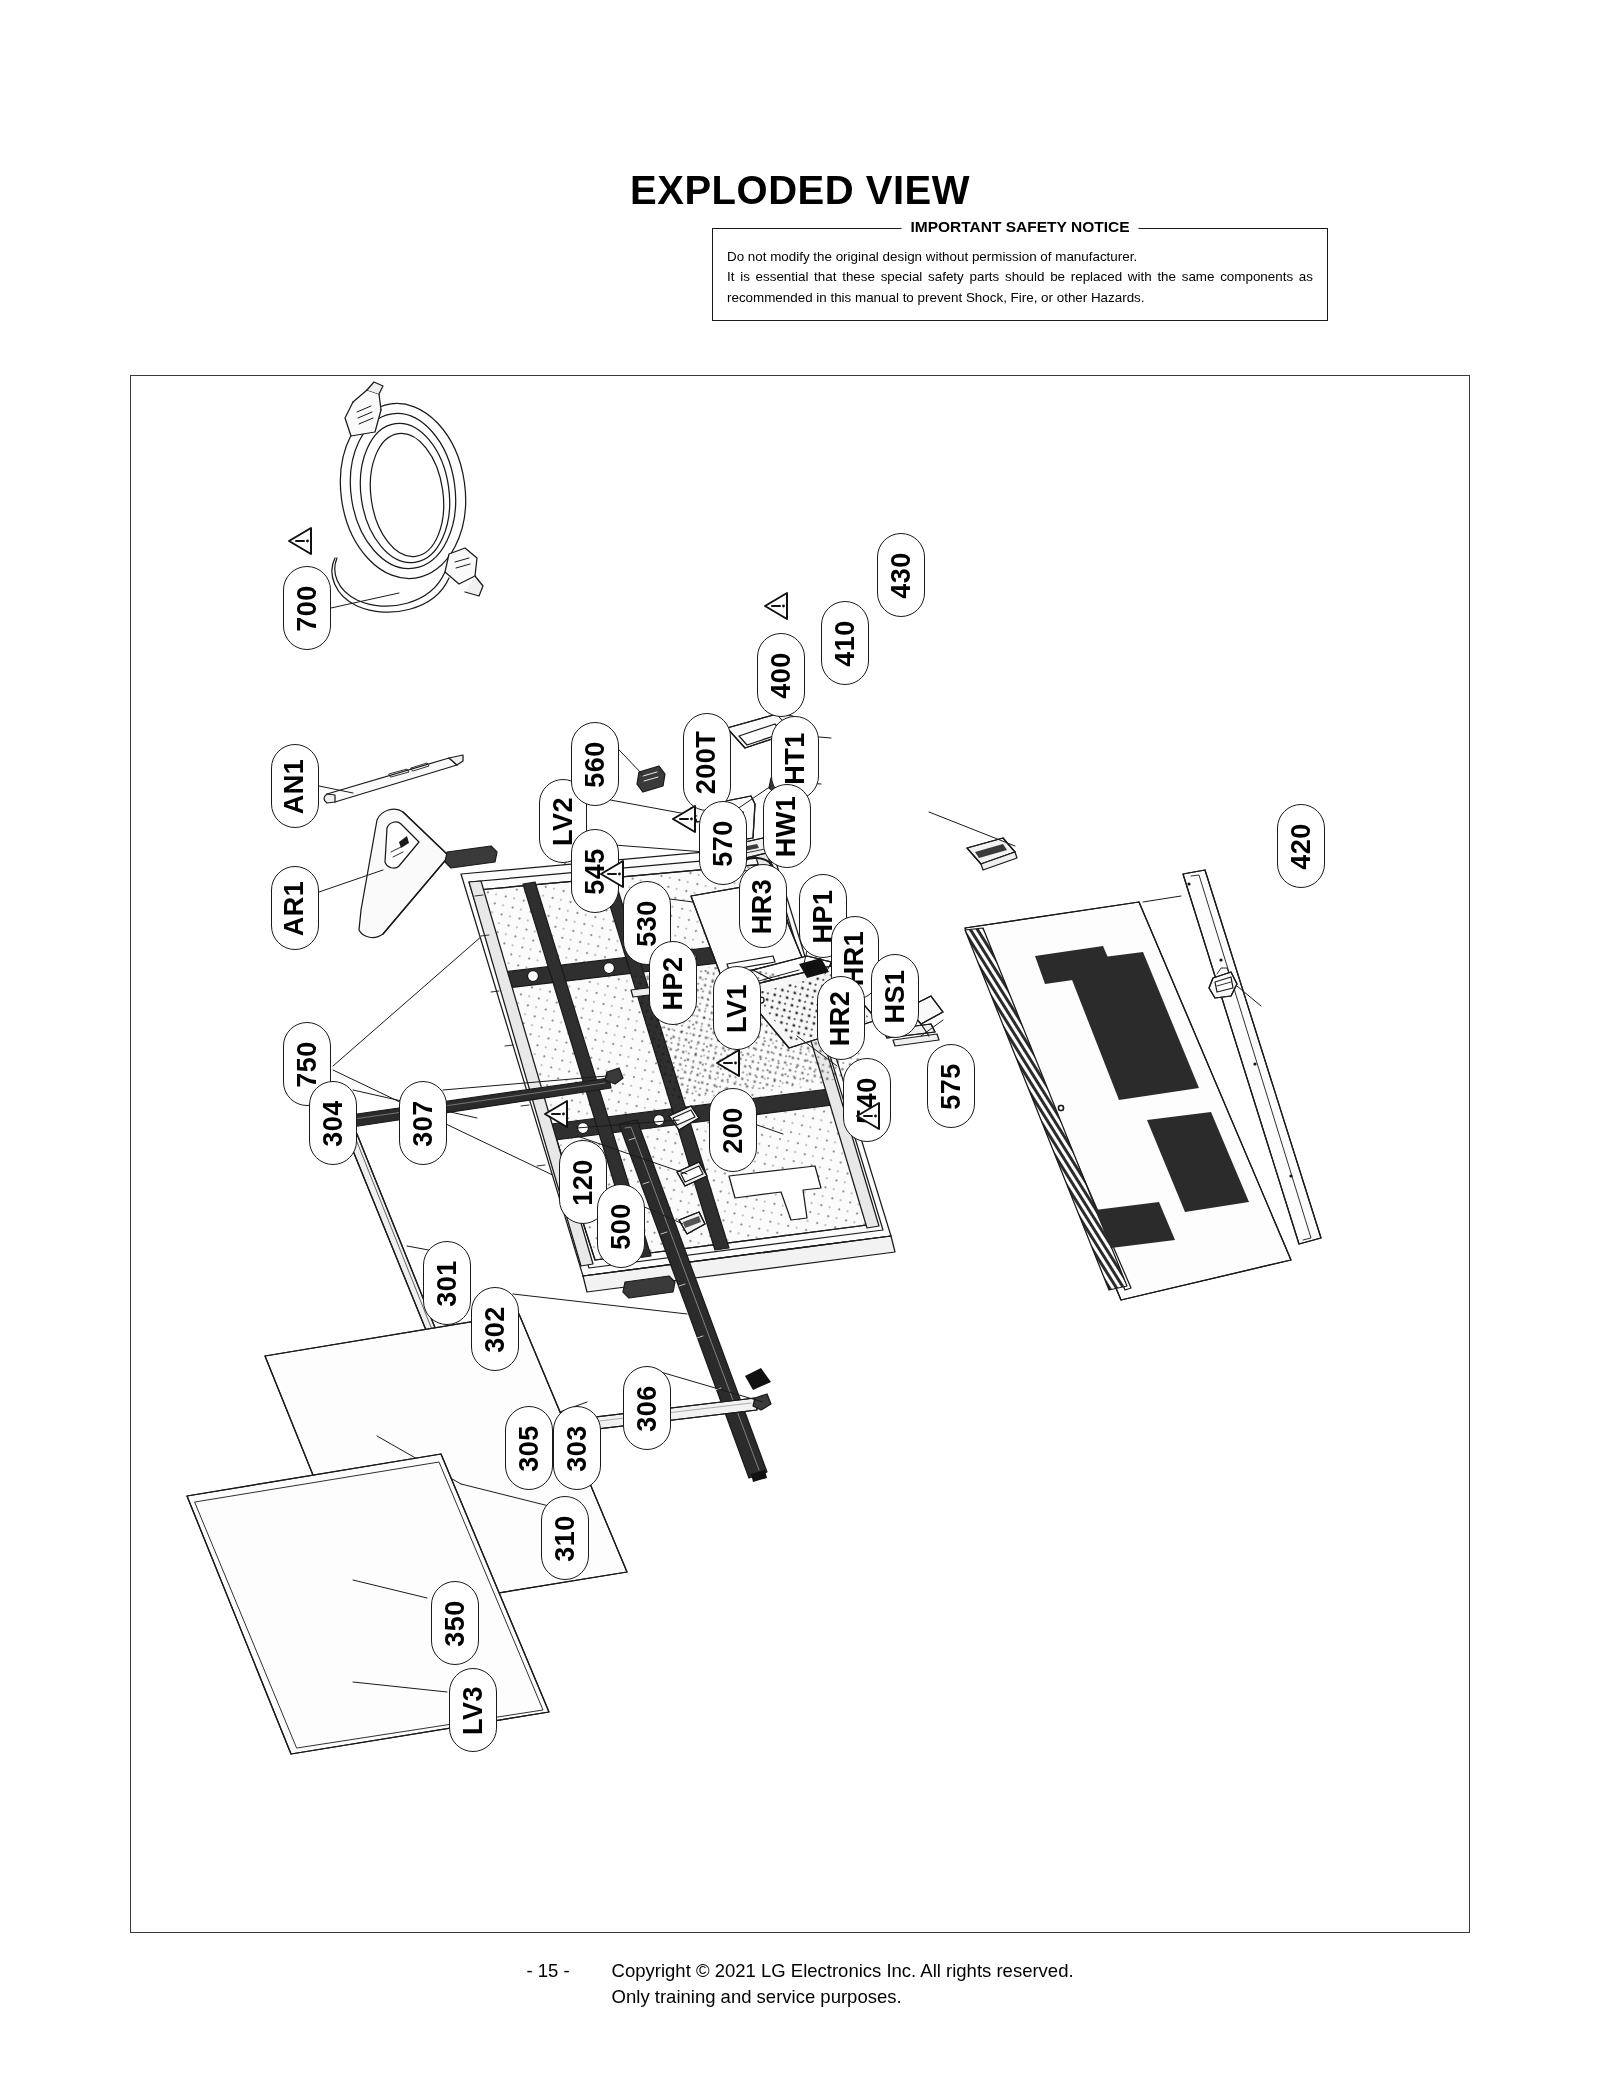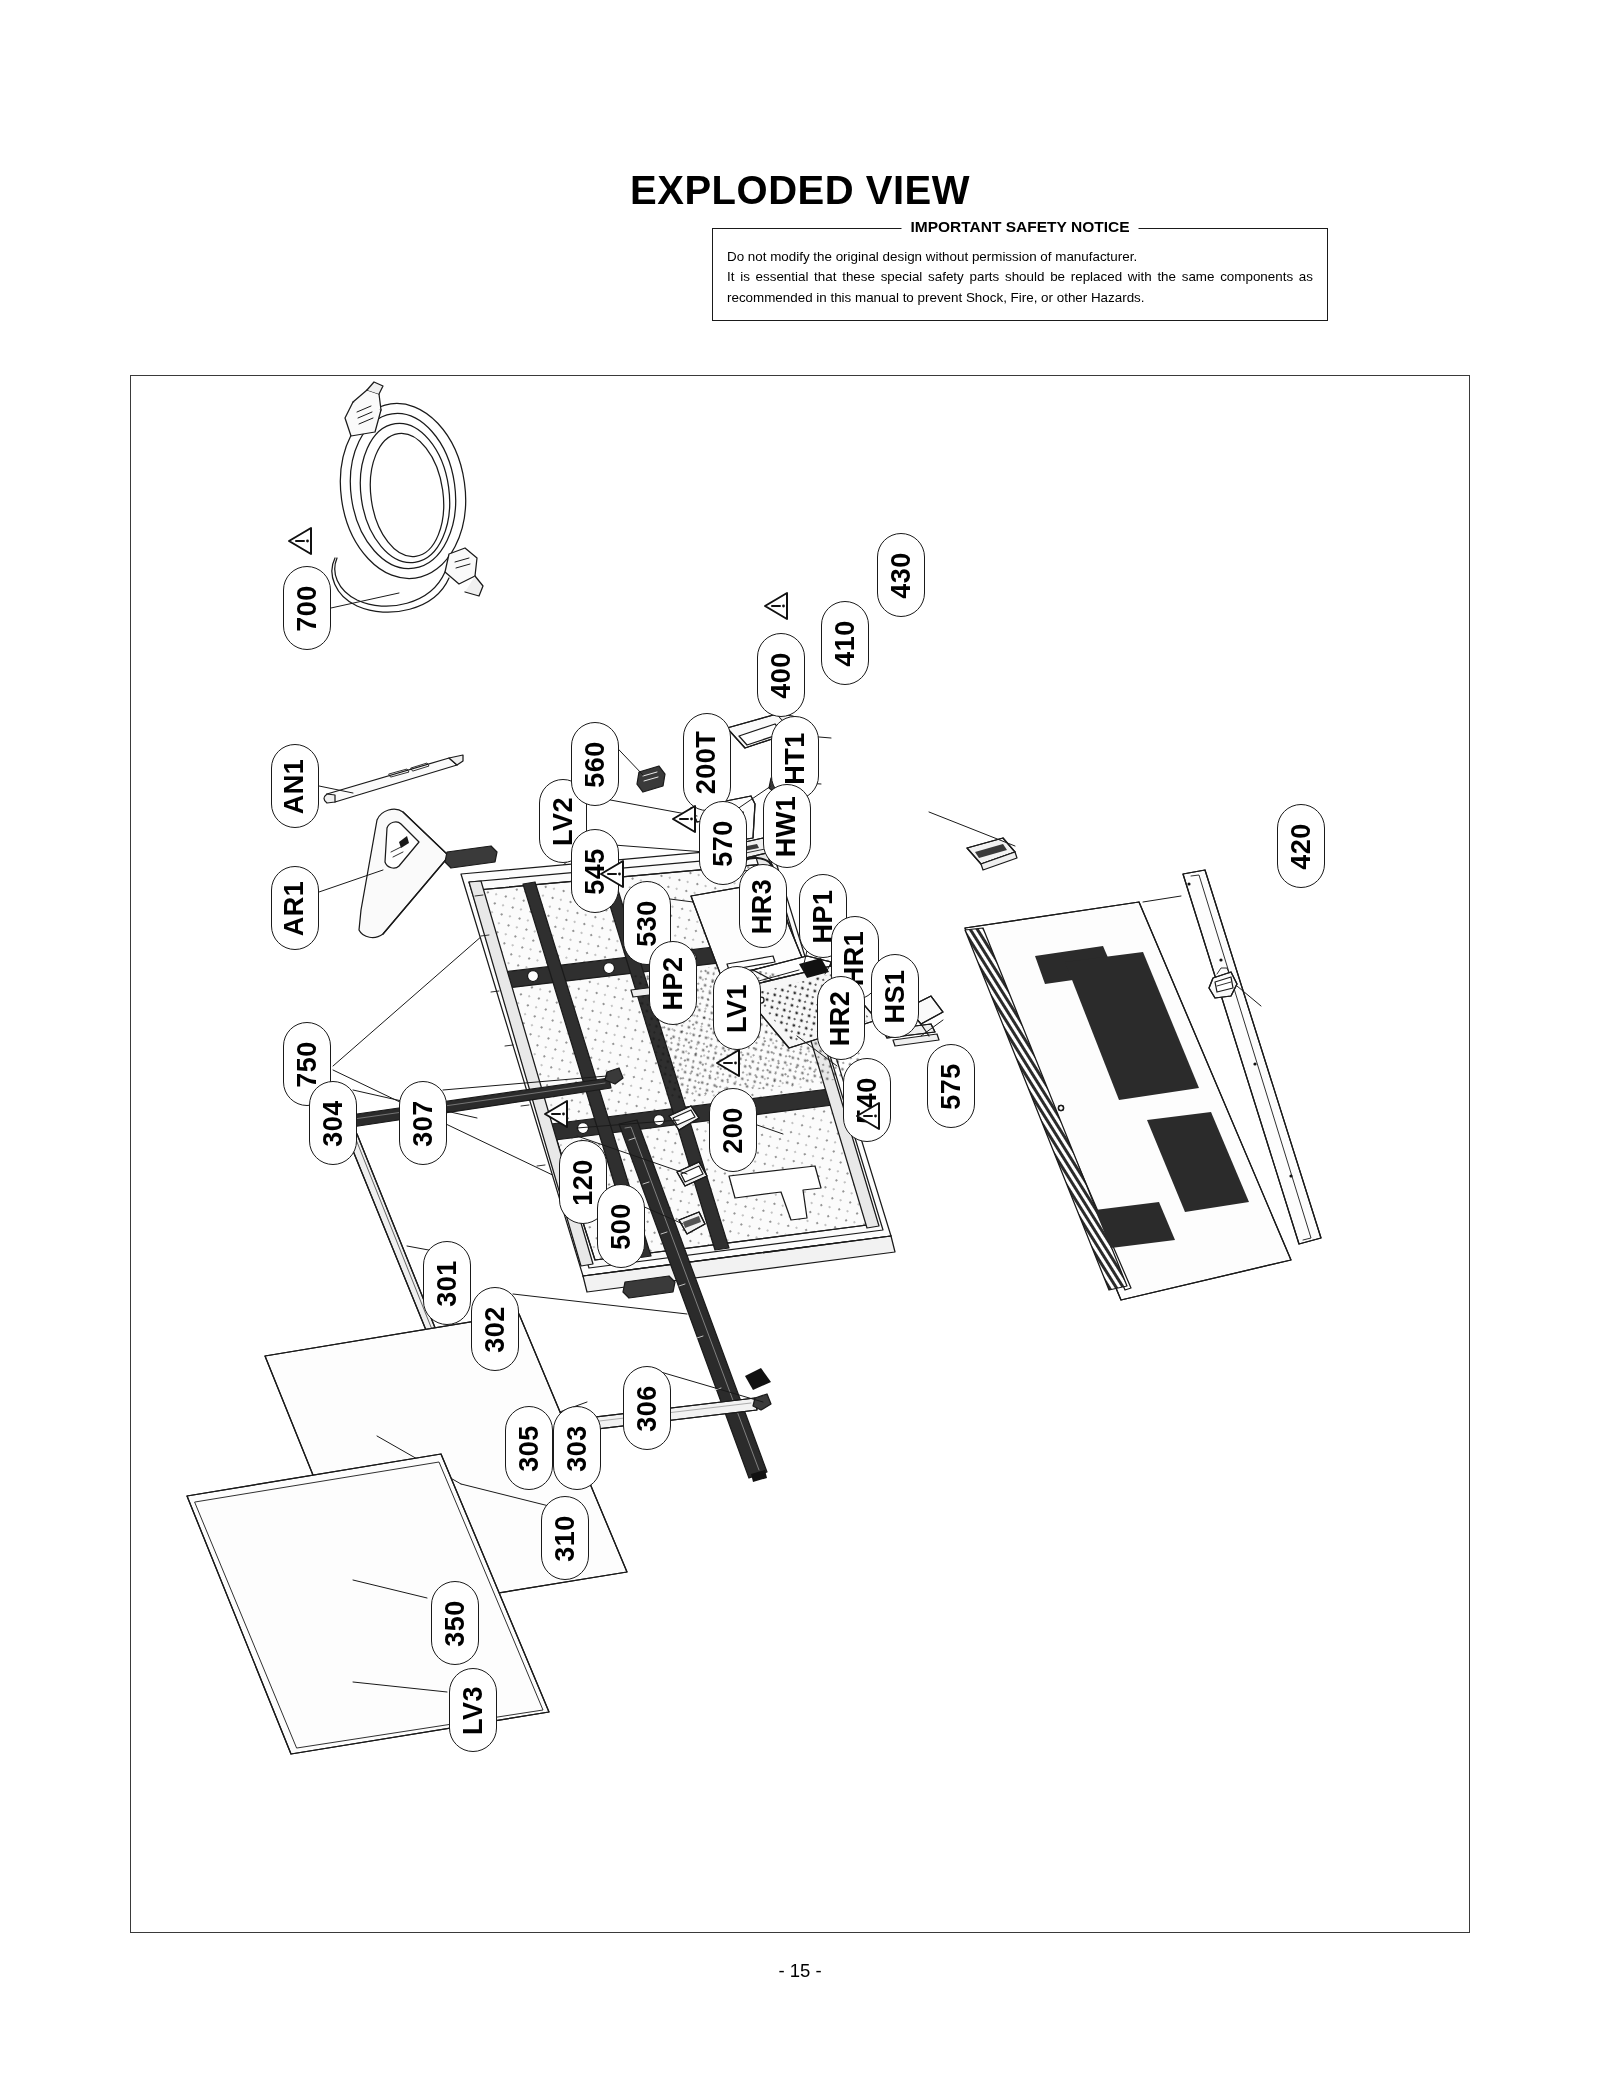--- a/index.html
+++ b/index.html
@@ -638,13 +638,17 @@
           <path d="M15 2 L28 24 L2 24 Z" fill="#fff" stroke="#111" stroke-width="2" stroke-linejoin="round"></path>
           <line x1="15" y1="9" x2="15" y2="17" stroke="#111" stroke-width="2" stroke-linecap="round"></line>
           <circle cx="15" cy="20.5" r="1.4" fill="#111"></circle>
         </svg>
       </div>
     </div>
 </div>
 
 <div id="footer">
   <div id="page-number">- 15 -</div>
+  <div id="copyright-block">
+    <div>Copyright © 2021 LG Electronics Inc. All rights reserved.</div>
+    <div>Only training and service purposes.</div>
+  </div>
 </div>
 
 </body></html>

